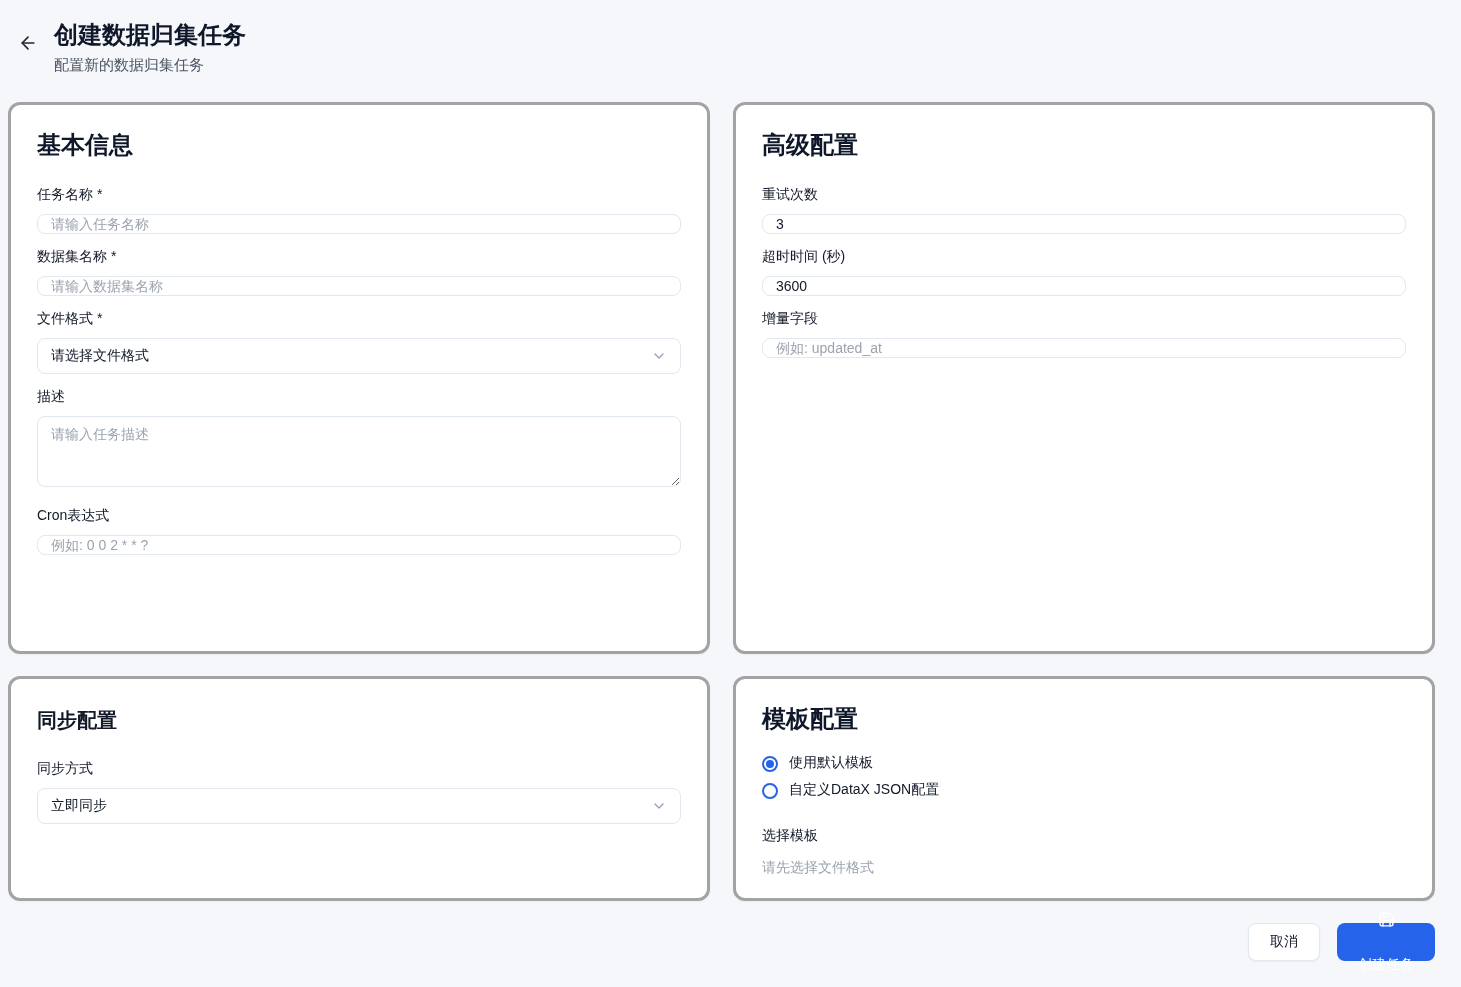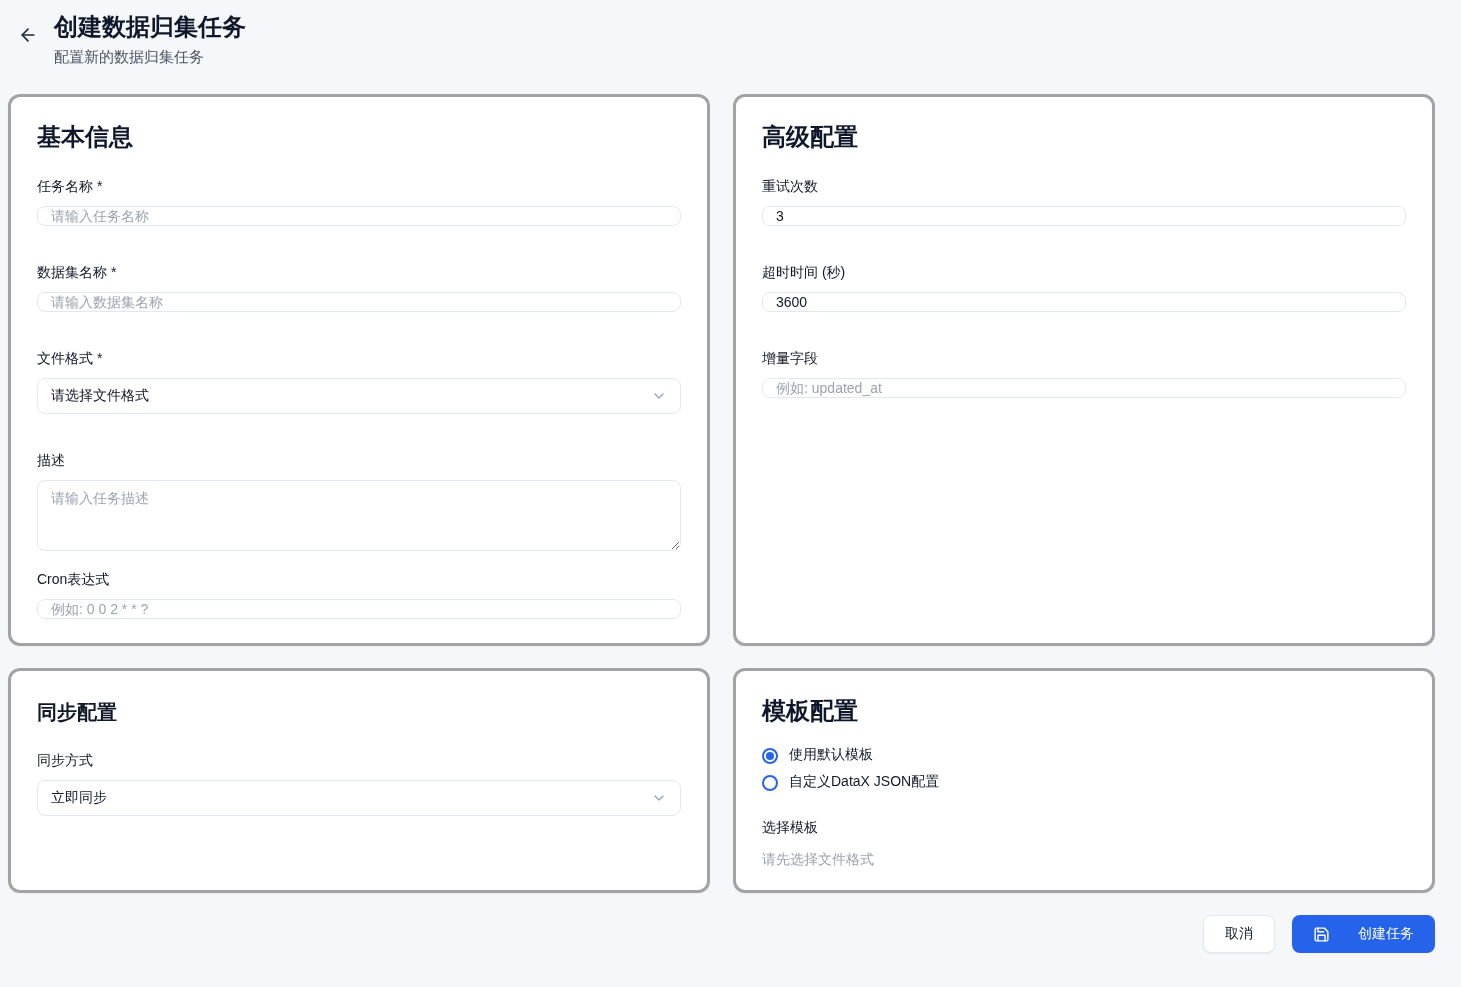--- a/index.html
+++ b/index.html
@@ -7,21 +7,21 @@
   body {
     width: 1461px;
     height: 987px;
     background: #f5f7fa;
     font-family: "Liberation Sans", "DejaVu Sans", sans-serif;
     color: #111827;
     overflow: hidden;
   }
 
   
-  .header { display: flex; align-items: flex-start; padding: 12px 0 0 14px; }
+  .header { display: flex; align-items: flex-start; padding: 20px 0 0 14px; }
   .back-btn {
     width: 28px; height: 28px; margin-top: 10px;
     display: flex; align-items: center; justify-content: center;
     background: transparent; border: none; cursor: pointer; color: #1f2937;
     border-radius: 6px;
   }
   .title-block { margin-left: 12px; }
   .page-title { font-size: 24px; font-weight: 700; line-height: 1.25; color: #0f172a; margin: 0; }
   .page-subtitle { font-size: 15px; color: #4b5563; margin-top: 6px; }
 
@@ -39,21 +39,21 @@
     border-radius: 12px;
     padding: 24px 26px;
     box-shadow: 0 1px 2px rgba(16,24,40,0.04);
   }
   .card-tall { height: 552px; }
   .card-short { height: 225px; }
 
   .card-heading { font-size: 24px; font-weight: 700; color: #0f172a; margin: 0; line-height: 1.3; }
   .card-heading-sm { font-size: 20px; font-weight: 600; color: #111827; margin: 4px 0 0 0; line-height: 1.3; }
 
-  .field { margin-top: 38px; }
+  .field { margin-top: 14px; }
   .field-first { margin-top: 26px; }
   .label { display: block; font-size: 14px; color: #111827; margin-bottom: 10px; }
 
   .input {
     width: 100%; height: 20px;
     border: 1px solid #e2e8f0; border-radius: 8px;
     padding: 0 13px; font-size: 14px; color: #111827;
     background: #ffffff; outline: none;
     font-family: inherit;
   }
@@ -101,21 +101,21 @@
     font-family: inherit; cursor: pointer;
     display: inline-flex; align-items: center; justify-content: center;
   }
   .btn-cancel {
     background: #ffffff; color: #111827;
     border: 1px solid #e2e8f0; padding: 4px 21px;
     box-shadow: 0 1px 2px rgba(16,24,40,0.05);
   }
   .btn-primary {
     background: #2563eb; color: #ffffff;
-    border: none; padding: 12px 21px; gap: 28px;
+    border: none; padding: 12px 21px; gap: 28px; flex-direction: column;
   }
   .btn-primary svg { display: block; }
 </style>
 </head>
 <body>
 
 <div class="header">
   <button class="back-btn">
     <span>
       <svg width="20" height="20" viewBox="0 0 24 24" fill="none" stroke="currentColor" stroke-width="2" stroke-linecap="round" stroke-linejoin="round">

